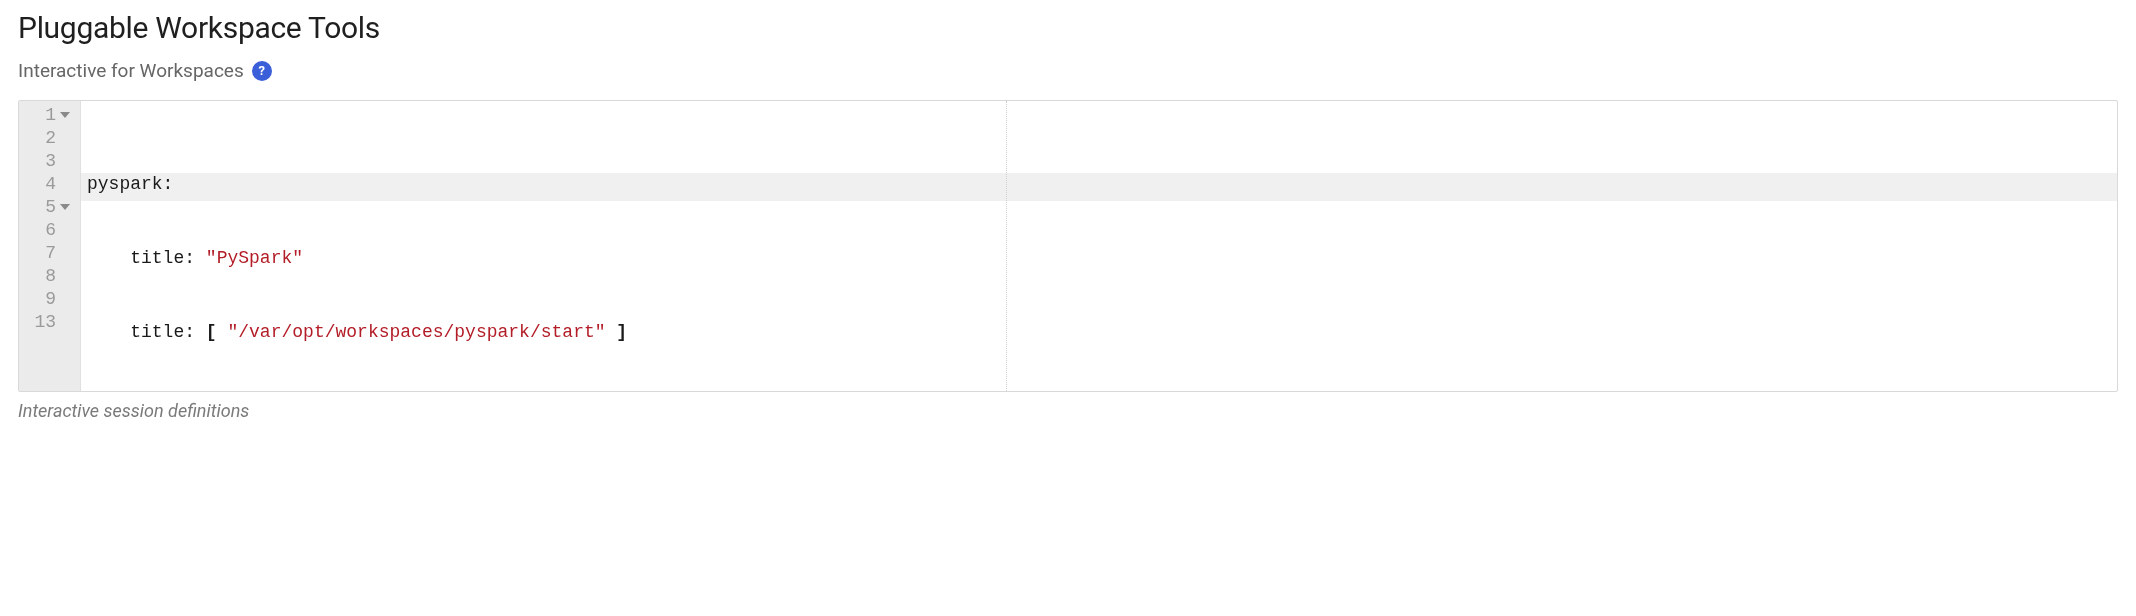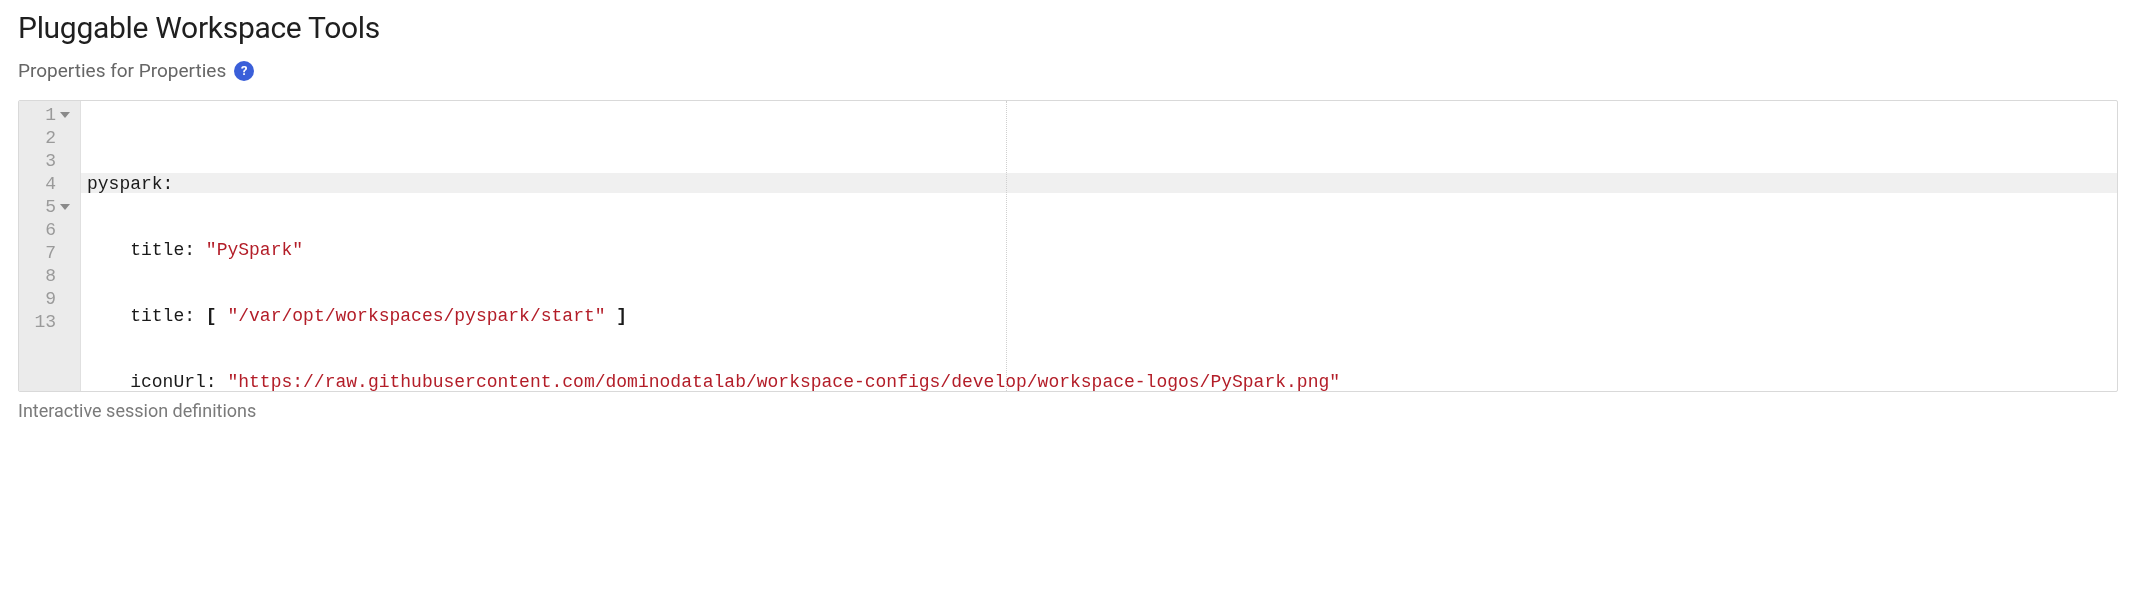--- a/index.html
+++ b/index.html
@@ -79,21 +79,21 @@
     border-right: 5px solid transparent;
     border-top: 6px solid #8a8a8a;
   }
   .code {
     padding: 3px 6px;
     white-space: pre;
     flex: 1;
     overflow-x: auto;
     position: relative;
   }
-  .code .line { height: 20px; }
+  .code .line { height: 28px; }
   .code .line.active {
     background: #f0f0f0;
     margin-left: -6px;
     margin-right: -6px;
     padding-left: 6px;
     padding-right: 6px;
   }
   .k-key { color: #1a1a1a; }
   .k-str { color: #b31d28; }
   .k-punc { color: #1a1a1a; font-weight: 700; }
@@ -103,29 +103,30 @@
     bottom: 0;
     left: 925px;
     width: 1px;
     border-left: 1px dotted #cfcfcf;
     pointer-events: none;
   }
   .caption {
     margin-top: 8px;
     font-size: 18px;
     color: #7a7a7a;
+    font-style: italic;
   }
 </style>
 </head>
 <body>
 
 <h1 class="heading">Pluggable Workspace Tools</h1>
 
 <div class="subheading-row">
-  <span class="subheading">Properties for Properties</span>
+  <span class="subheading">Interactive for Workspaces</span>
   <span class="help-badge">?</span>
 </div>
 
 <div class="editor">
   <div class="gutter">
     <div class="line fold">1</div>
     <div class="line">2</div>
     <div class="line">3</div>
     <div class="line">4</div>
     <div class="line fold">5</div>

